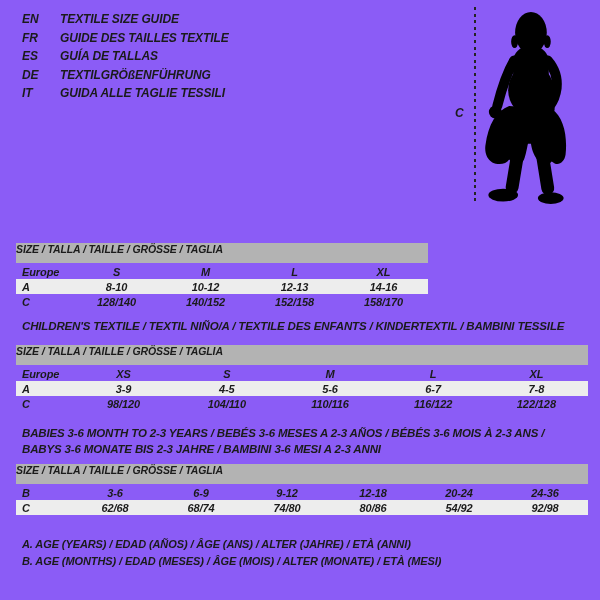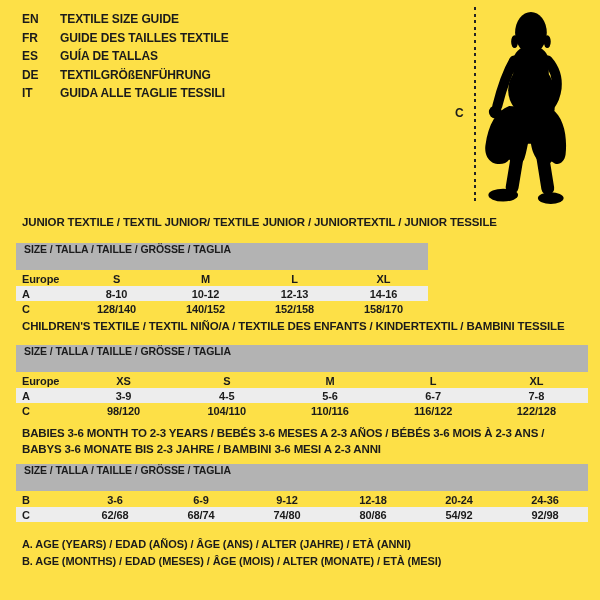--- a/index.html
+++ b/index.html
@@ -1,35 +1,35 @@
 <!DOCTYPE html>
 <html style="--header-bg: #b3b3b3; --alt-bg: #ededed; --text-color: #1b1b1b;"><head>
 <meta charset="utf-8">
 <style>
   html,body{margin:0;padding:0;background:#fff;}
   .canvas{
-    position:relative;width:600px;height:600px;background:#fde047;overflow:hidden;
-    font-family:"Liberation Sans",sans-serif;font-weight:bold;color:var(--text-color,#1b1b1b);
+    position:relative;width:600px;height:600px;background:#8b5cf6;overflow:hidden;
+    font-family:"Liberation Sans",sans-serif;font-weight:bold;color:var(--text-color,#1b1b1b);font-style:italic;
   }
   
   .lang-block{position:absolute;left:22px;top:10px;}
   .lang-row{display:flex;line-height:18.6px;font-size:12px;letter-spacing:-0.1px;}
   .lang-code{width:38px;}
   
   .height-line{position:absolute;left:474px;top:7px;width:2px;height:198px;
     background:repeating-linear-gradient(to bottom,#242424 0 3px,transparent 3px 6.6px);}
   .height-label{position:absolute;left:455px;top:106px;font-size:12px;}
   .toddler{position:absolute;left:479px;top:9px;width:92px;height:198px;}
   
   .tbl-title{position:absolute;left:22px;font-size:11.5px;white-space:nowrap;letter-spacing:-0.15px;line-height:15.5px;}
   .t1{top:215px;} .t2{top:319px;} .t3{top:426px;}
   .tblwrap{position:absolute;left:16px;}
   .w1{top:243px;width:412px;} .w2{top:345px;width:572px;} .w3{top:464px;width:572px;}
-  .tbl-head{height:27px;background:var(--header-bg,#b3b3b3);font-size:10.5px;line-height:13px;
-    padding-left:8px;margin-bottom:1px;letter-spacing:-0.1px;}
+  .tbl-head{height:20px;background:var(--header-bg,#b3b3b3);font-size:10.5px;line-height:13px;
+    padding-left:0;margin-bottom:1px;letter-spacing:-0.1px;}
   table.size-table{width:100%;border-collapse:collapse;table-layout:fixed;}
   .size-table col.labelcol{width:56px;}
   .size-table td{height:15px;padding:0;text-align:center;font-size:11px;font-weight:bold;letter-spacing:-0.1px;}
   .size-table td.lbl{text-align:left;padding-left:6px;white-space:nowrap;}
   .size-table tr.alt{background:var(--alt-bg,#ededed);}
   
   .footnotes{position:absolute;left:22px;top:536px;}
   .footnote{font-size:11px;line-height:16.8px;white-space:nowrap;letter-spacing:-0.1px;}
 </style>
 </head>
@@ -74,21 +74,20 @@
       <path d="M69,52 C76,60 79,70 78,80 C77,88 74,94 71,98" fill="none" stroke="#000" stroke-width="10" stroke-linecap="round"></path>
       <circle cx="70" cy="101" r="6"></circle>
       <path d="M30,98 C17,103 9,116 6,138 C5,146 8,152 13,155 C19,158 27,157 30,152 L33,155 C37,158 43,157 45,152 C47,147 48,140 49,136 L52,136 C53,143 56,150 60,154 C64,158 70,158 73,154 L76,156 C81,158 86,154 87,147 C89,128 85,109 73,101 Z"></path>
       <path d="M38,150 L33,180" fill="none" stroke="#000" stroke-width="13" stroke-linecap="round"></path>
       <path d="M64,150 L69,181" fill="none" stroke="#000" stroke-width="13" stroke-linecap="round"></path>
       <ellipse cx="24" cy="188" rx="15" ry="6.5"></ellipse>
       <ellipse cx="72" cy="191" rx="13" ry="6"></ellipse>
     </g>
   </svg>
 
-  <div class="tbl-title t1">JUNIOR TEXTILE / TEXTIL JUNIOR/ TEXTILE JUNIOR / JUNIORTEXTIL / JUNIOR TESSILE</div>
   <div class="tblwrap w1">
     <div class="tbl-head">SIZE / TALLA / TAILLE / GRÖSSE / TAGLIA</div>
     <table class="size-table">
       <colgroup>
           <col class="labelcol">
         </colgroup>
       <tbody>
         <tr>
           <td class="lbl">Europe</td>
           <td>S</td>

